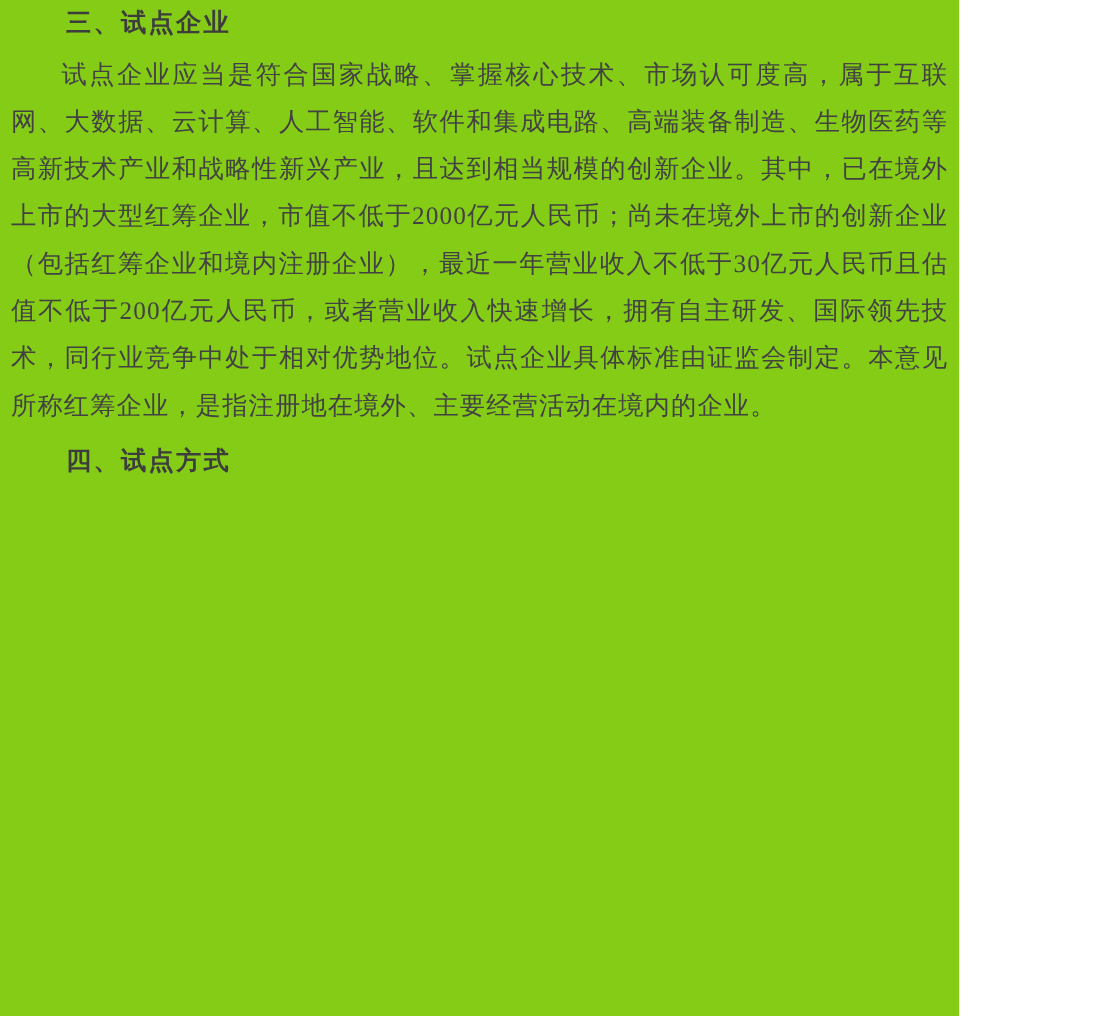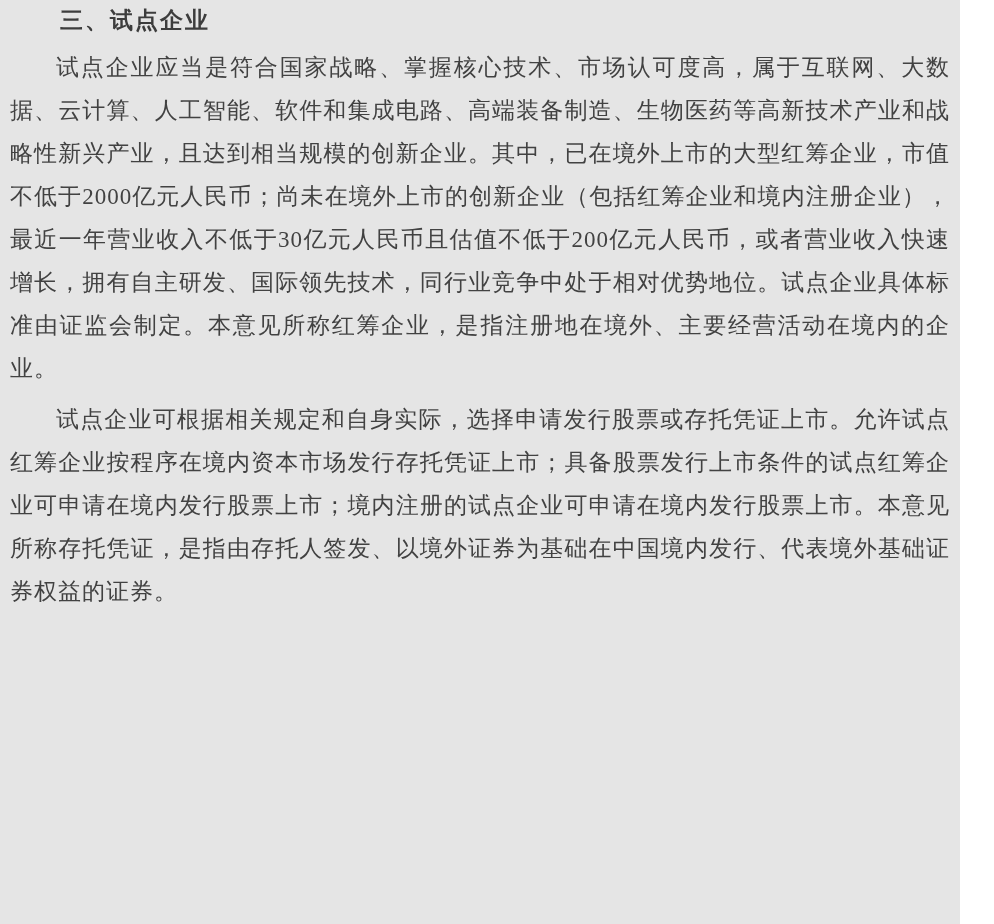--- a/index.html
+++ b/index.html
@@ -2,24 +2,24 @@
 <html><head>
 <meta charset="utf-8">
 <style>
   html, body {
     margin: 0;
     padding: 0;
     background: #ffffff;
   }
   .page {
     position: relative;
-    width: 960px;
+    width: 872px;
     height: 924px;
     box-sizing: border-box;
-    background: #e5e5e5;
+    background: #84cc16;
     padding: 6px 10px 0 10px;
     overflow: hidden;
     font-family: "Liberation Serif", "DejaVu Serif", serif;
     color: #424242;
   }
   .sec-heading {
     font-size: 23px;
     font-weight: bold;
     color: #3d3d3d;
     line-height: 30px;
@@ -45,16 +45,16 @@
 </head>
 <body>
 
 <div class="page">
 
   <h2 class="sec-heading">三、试点企业</h2>
 
   <p class="para">试点企业应当是符合国家战略、掌握核心技术、市场认可度高，属于互联网、大数据、云计算、人工智能、软件和集成电路、高端装备制造、生物医药等高新技术产业和战略性新兴产业，且达到相当规模的创新企业。其中，已在境外上市的大型红筹企业，市值不低于2000亿元人民币；尚未在境外上市的创新企业（包括红筹企业和境内注册企业），最近一年营业收入不低于30亿元人民币且估值不低于200亿元人民币，或者营业收入快速增长，拥有自主研发、国际领先技术，同行业竞争中处于相对优势地位。试点企业具体标准由证监会制定。本意见所称红筹企业，是指注册地在境外、主要经营活动在境内的企业。</p>
 
 
+  <h2 class="sec-heading second">四、试点方式</h2>
 
-  <p class="para">试点企业可根据相关规定和自身实际，选择申请发行股票或存托凭证上市。允许试点红筹企业按程序在境内资本市场发行存托凭证上市；具备股票发行上市条件的试点红筹企业可申请在境内发行股票上市；境内注册的试点企业可申请在境内发行股票上市。本意见所称存托凭证，是指由存托人签发、以境外证券为基础在中国境内发行、代表境外基础证券权益的证券。</p>
 
 </div>
 
 </body></html>

